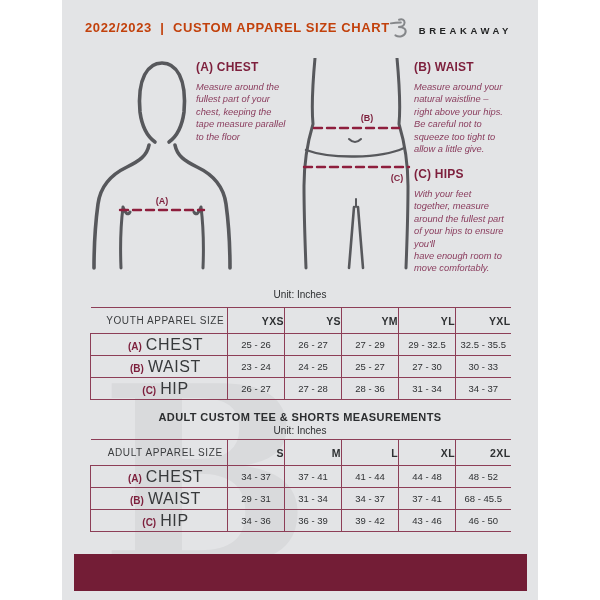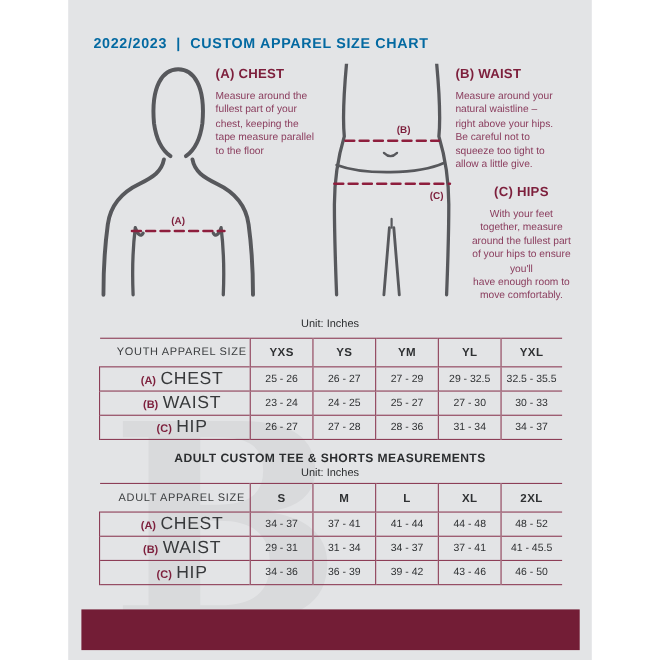--- a/index.html
+++ b/index.html
@@ -16,30 +16,30 @@
   html,body{width:600px;height:600px;background:#ffffff;overflow:hidden;
     font-family:"Liberation Sans",sans-serif;}
   .doc{position:relative;width:476px;height:600px;margin:0 auto;
     background:var(--background);overflow:hidden;}
   
   .watermark{position:absolute;left:38px;top:352px;z-index:0;
     font-family:"DejaVu Serif",serif;font-weight:bold;font-size:250px;
     line-height:1;color:var(--watermark);user-select:none;}
   
   .hdr-title{position:absolute;left:23px;top:20px;z-index:1;
-    font-weight:bold;font-size:13px;letter-spacing:0.6px;color:#0369a1;white-space:pre;margin-top:12px;}
+    font-weight:bold;font-size:13px;letter-spacing:0.6px;color:#c2410c;white-space:pre;}
   .hdr-brand{position:absolute;right:26px;top:17px;z-index:1;display:flex;align-items:center;gap:7px;}
   .hdr-brand .brandword{font-weight:bold;font-size:9.5px;letter-spacing:3.6px;color:#232425;}
   
   .instr{position:absolute;z-index:1;width:120px;}
   .instr h3{font-size:12px;font-weight:bold;color:var(--accent);margin-bottom:7px;letter-spacing:0.2px;}
-  .instr p{font-size:9.3px;line-height:12.4px;color:var(--desc-text);white-space:pre-line;}
+  .instr p{font-size:9.3px;font-style:italic;line-height:12.4px;color:var(--desc-text);white-space:pre-line;}
   .instr-a{left:134px;top:60px;}
   .instr-b{left:352px;top:60px;}
-  .instr-c{left:352px;top:167px;text-align:center;}
+  .instr-c{left:352px;top:167px;}
   
   .fig{position:absolute;z-index:1;}
   .fig-left{left:30px;top:58px;}
   .fig-right{left:238px;top:58px;}
   .fig path{fill:none;stroke:var(--figure-outline);stroke-linecap:round;stroke-linejoin:round;}
   .fig .dash{stroke:#8e1e3d;stroke-width:2.4;stroke-dasharray:8 5;}
   .fig text{font-family:"Liberation Sans",sans-serif;font-size:9px;font-weight:bold;fill:var(--accent);}
   
   .section-title{position:absolute;left:0;width:100%;text-align:center;z-index:1;
     font-weight:bold;font-size:11px;letter-spacing:0.4px;color:#2c2e30;}
@@ -53,37 +53,46 @@
   .yt-table{top:307px;} .ad-table{top:439px;}
   .data-table tr{border-top:1.5px solid var(--table-line);}
   .data-table tr:last-child{border-bottom:1.5px solid var(--table-line);}
   .data-table th,.data-table td{vertical-align:middle;}
   .data-table td{border-left:1px solid var(--table-line);text-align:center;
     font-size:9.5px;color:var(--text-dark);}
   .data-table thead tr{height:26px;}
   .data-table tbody tr{height:22px;}
   .label-col-header{text-align:center;padding-left:13px;font-weight:normal;
     font-size:10px;letter-spacing:0.6px;color:#3a3c3e;}
-  .size-col-header{border-left:1px solid var(--table-line);text-align:center;
+  .size-col-header{border-left:1px solid var(--table-line);text-align:right;
     font-weight:bold;font-size:10.5px;color:#2f3133;letter-spacing:0.4px;}
   .row-label-cell{text-align:left;padding-left:13px;font-weight:normal;}
   .row-key{font-weight:bold;color:var(--accent);font-size:10px;}
   .row-label{font-size:16px;letter-spacing:0.6px;color:#37393b;margin-left:4px;}
   
   .footer-bar{position:absolute;left:12px;top:554px;width:453px;height:37px;
     background:var(--maroon-bar);z-index:2;}
 </style>
 </head>
 <body>
 
 <div class="doc">
 
   <div class="watermark">B</div>
 
   <div class="hdr-title">2022/2023  |  CUSTOM APPAREL SIZE CHART</div>
+  <div class="hdr-brand">
+    <span>
+      <svg width="24" height="22" viewBox="0 0 26 24">
+        <path d="M3,7 C8,6 11,6 14,6" fill="none" stroke="#85878a" stroke-width="2" stroke-linecap="round"></path>
+        <path d="M12,3 C15,1.5 18,3 18,6 C18,9 15,11 11,11 C17,11 20,13 19,17 C18,21 12,22.5 8,20" fill="none" stroke="#85878a" stroke-width="2.2" stroke-linecap="round"></path>
+      </svg>
+    </span>
+    <span class="brandword">BREAKAWAY</span>
+  </div>
 
   <svg class="fig fig-left" width="180" height="212" viewBox="0 0 180 212">
     <path d="M63,84 C56,79 50,69 48,54 C45,20 56,5 70,5 C84,5 95,20 92,54 C90,69 84,79 77,84" stroke-width="3.6"></path>
     <path d="M57,87 C55,98 47,103 35,109 C16,118 8,131 6,146 C3,168 2,190 2,210" stroke-width="3.6"></path>
     <path d="M83,87 C85,98 93,103 105,109 C124,118 132,131 134,146 C137,168 138,190 138,210" stroke-width="3.6"></path>
     <path d="M29,210 C28,186 29,165 31,149 C33,155 36,158 38,154" stroke-width="3"></path>
     <path d="M111,210 C112,186 111,165 109,149 C107,155 104,158 102,154" stroke-width="3"></path>
     <path class="dash" d="M28,152 L112,152"></path>
     <text x="70" y="146" text-anchor="middle">(A)</text>
   </svg>
@@ -207,21 +216,21 @@
           <td>41 - 44</td>
           <td>44 - 48</td>
           <td>48 - 52</td>
         </tr>
         <tr>
           <td class="row-label-cell"><span class="row-key">(B)</span><span class="row-label">WAIST</span></td>
           <td>29 - 31</td>
           <td>31 - 34</td>
           <td>34 - 37</td>
           <td>37 - 41</td>
-          <td>41 - 45.5</td>
+          <td>68 - 45.5</td>
         </tr>
         <tr>
           <td class="row-label-cell"><span class="row-key">(C)</span><span class="row-label">HIP</span></td>
           <td>34 - 36</td>
           <td>36 - 39</td>
           <td>39 - 42</td>
           <td>43 - 46</td>
           <td>46 - 50</td>
         </tr>
       </tbody>

